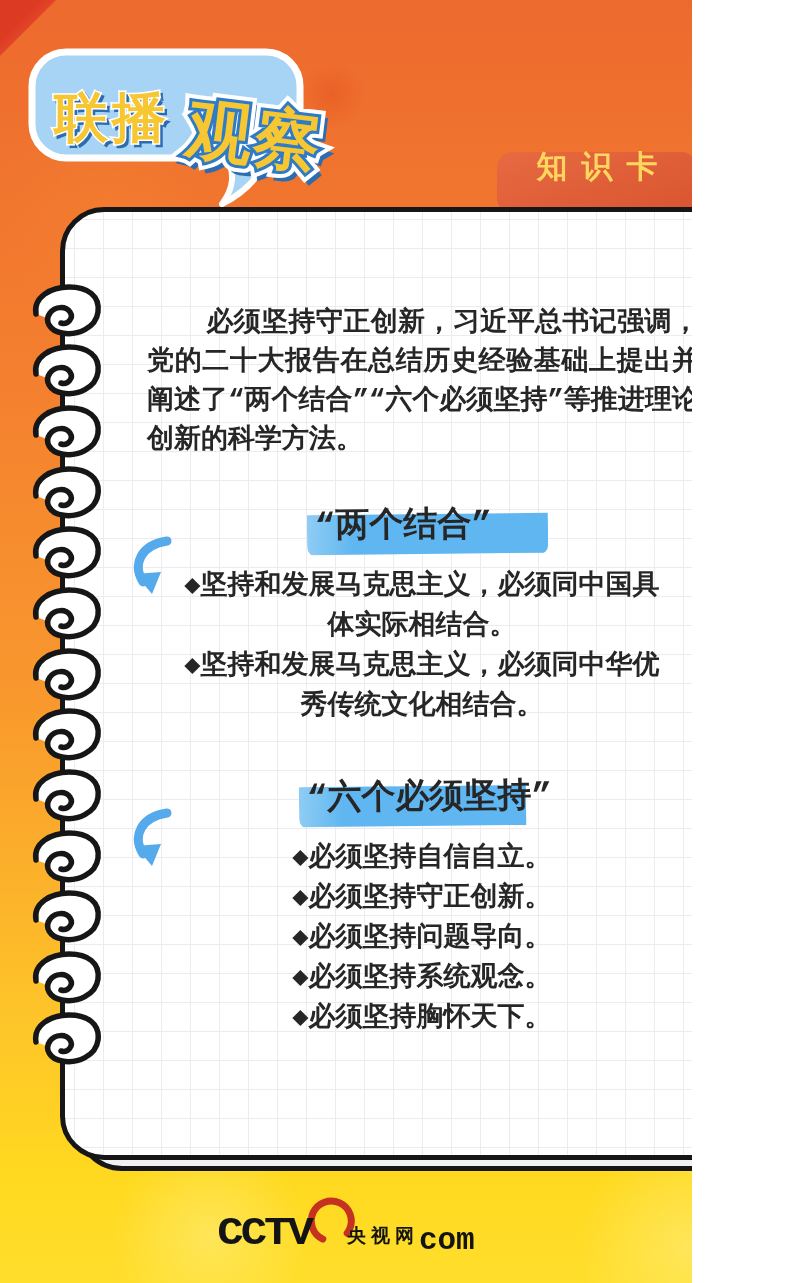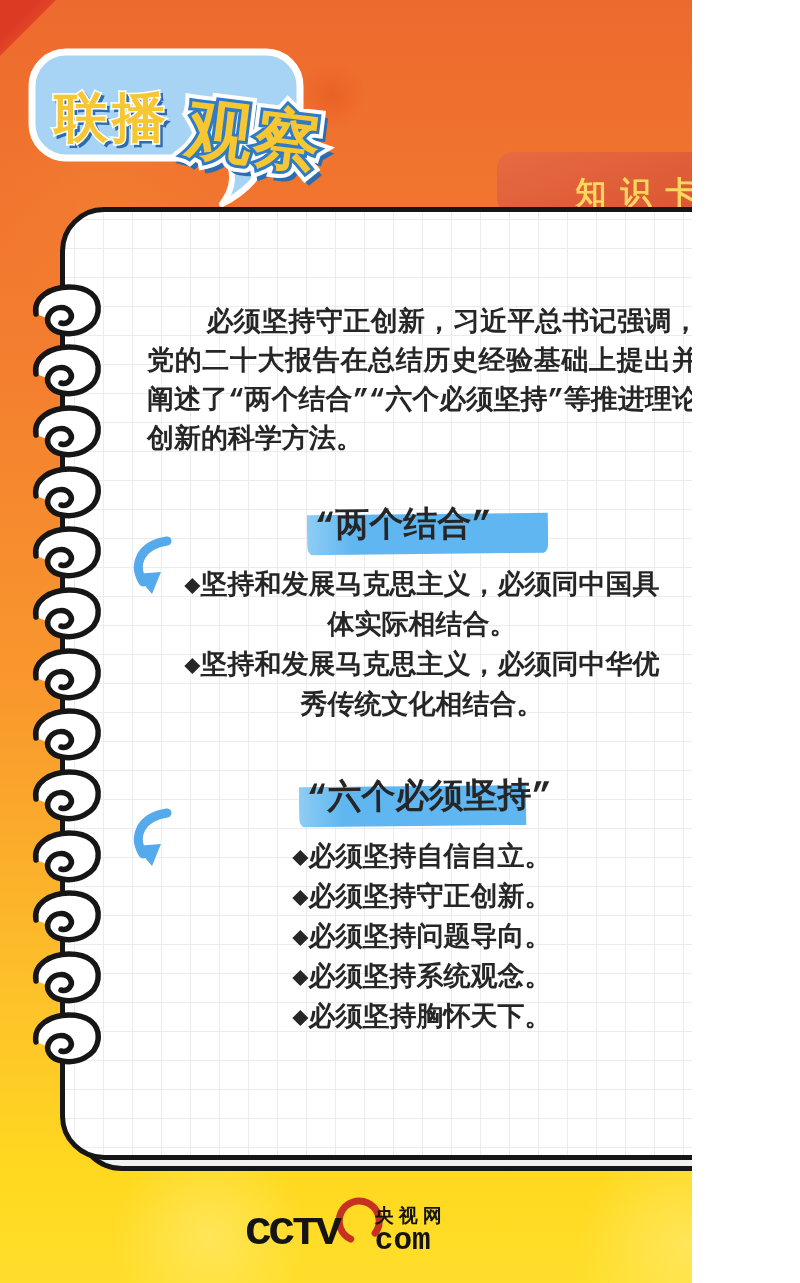--- a/index.html
+++ b/index.html
@@ -18,21 +18,21 @@
     position:absolute; left:0; top:0; width:56px; height:56px;
     clip-path:polygon(0 0,100% 0,0 100%);
     background:linear-gradient(135deg,#DD3A24 35%, rgba(221,58,36,0) 95%);
   }
   
   .logo-svg{position:absolute; left:24px; top:40px;}
   
   .badge{
     position:absolute; left:497px; top:152px; width:200px; height:62px;
     background:linear-gradient(160deg,#E66A42,#D9542F);
-    border-radius:16px; display:flex; align-items:flex-end; justify-content:center;padding-left:39px;
+    border-radius:16px; display:flex; align-items:flex-start; justify-content:center;
   }
   .badge span{
     color:#FFD75E; font-size:31px; font-weight:700; letter-spacing:14px;
     padding-left:14px; margin-top:-6px;
   }
   
   .card-back{
     position:absolute; left:76px; top:218px; width:685px; height:953px;
     background:#F1F1F1; border:5px solid #161616; border-radius:46px;
     box-sizing:border-box;
@@ -72,21 +72,21 @@
   
   .footer{
     position:absolute; left:50%; bottom:30px; transform:translateX(-50%);
     display:flex; align-items:flex-end;
   }
   .cctv-text{
     font-size:44px; font-weight:900; letter-spacing:-3px; color:#141414;
     transform:scaleY(.9); line-height:40px;
   }
   .swoosh-svg{ margin:0 -12px -2px -8px; }
-  .site{ display:flex; flex-direction:column; margin-bottom:-2px; }
+  .site{ display:flex; flex-direction:row; margin-bottom:-2px; }
   .site .cn{ font-size:19px; font-weight:700; letter-spacing:5px; color:#141414; line-height:20px; }
   .site .com{ font-size:31px; font-weight:800; letter-spacing:0px; color:#141414; line-height:28px; }
 </style>
 </head>
 <body>
 
 <div class="poster">
 
   <div class="corner-red"></div>
 

